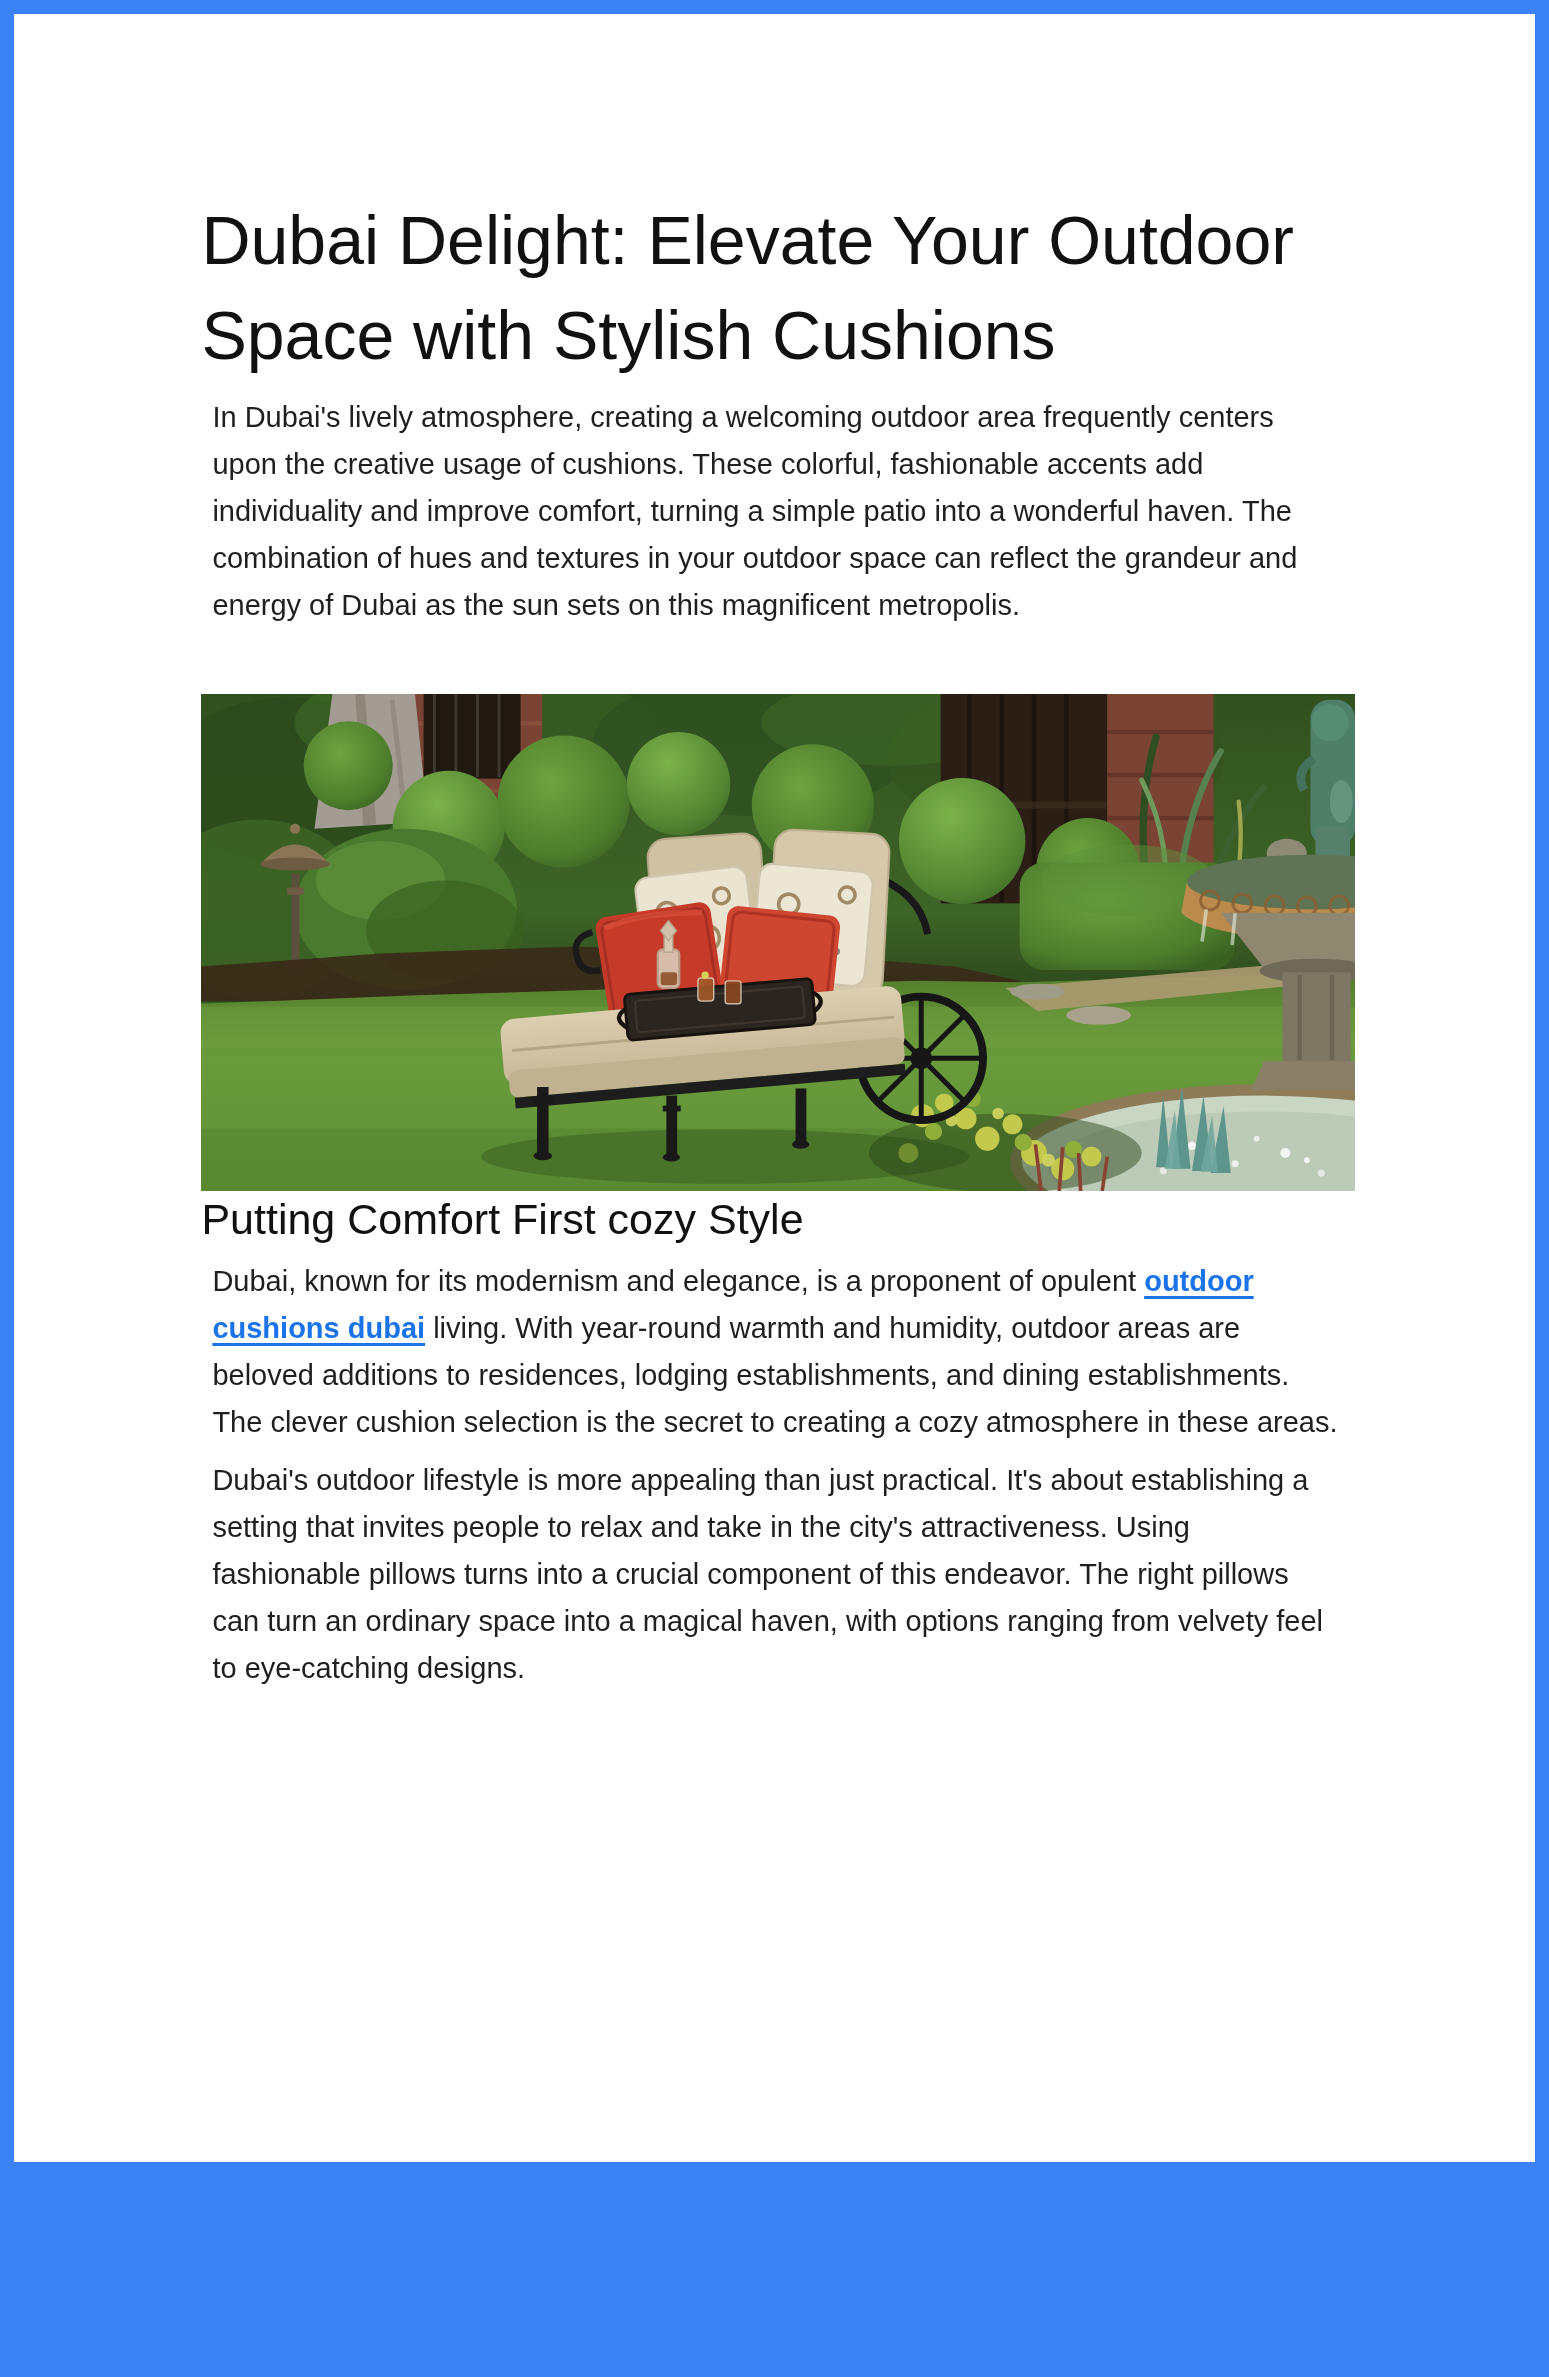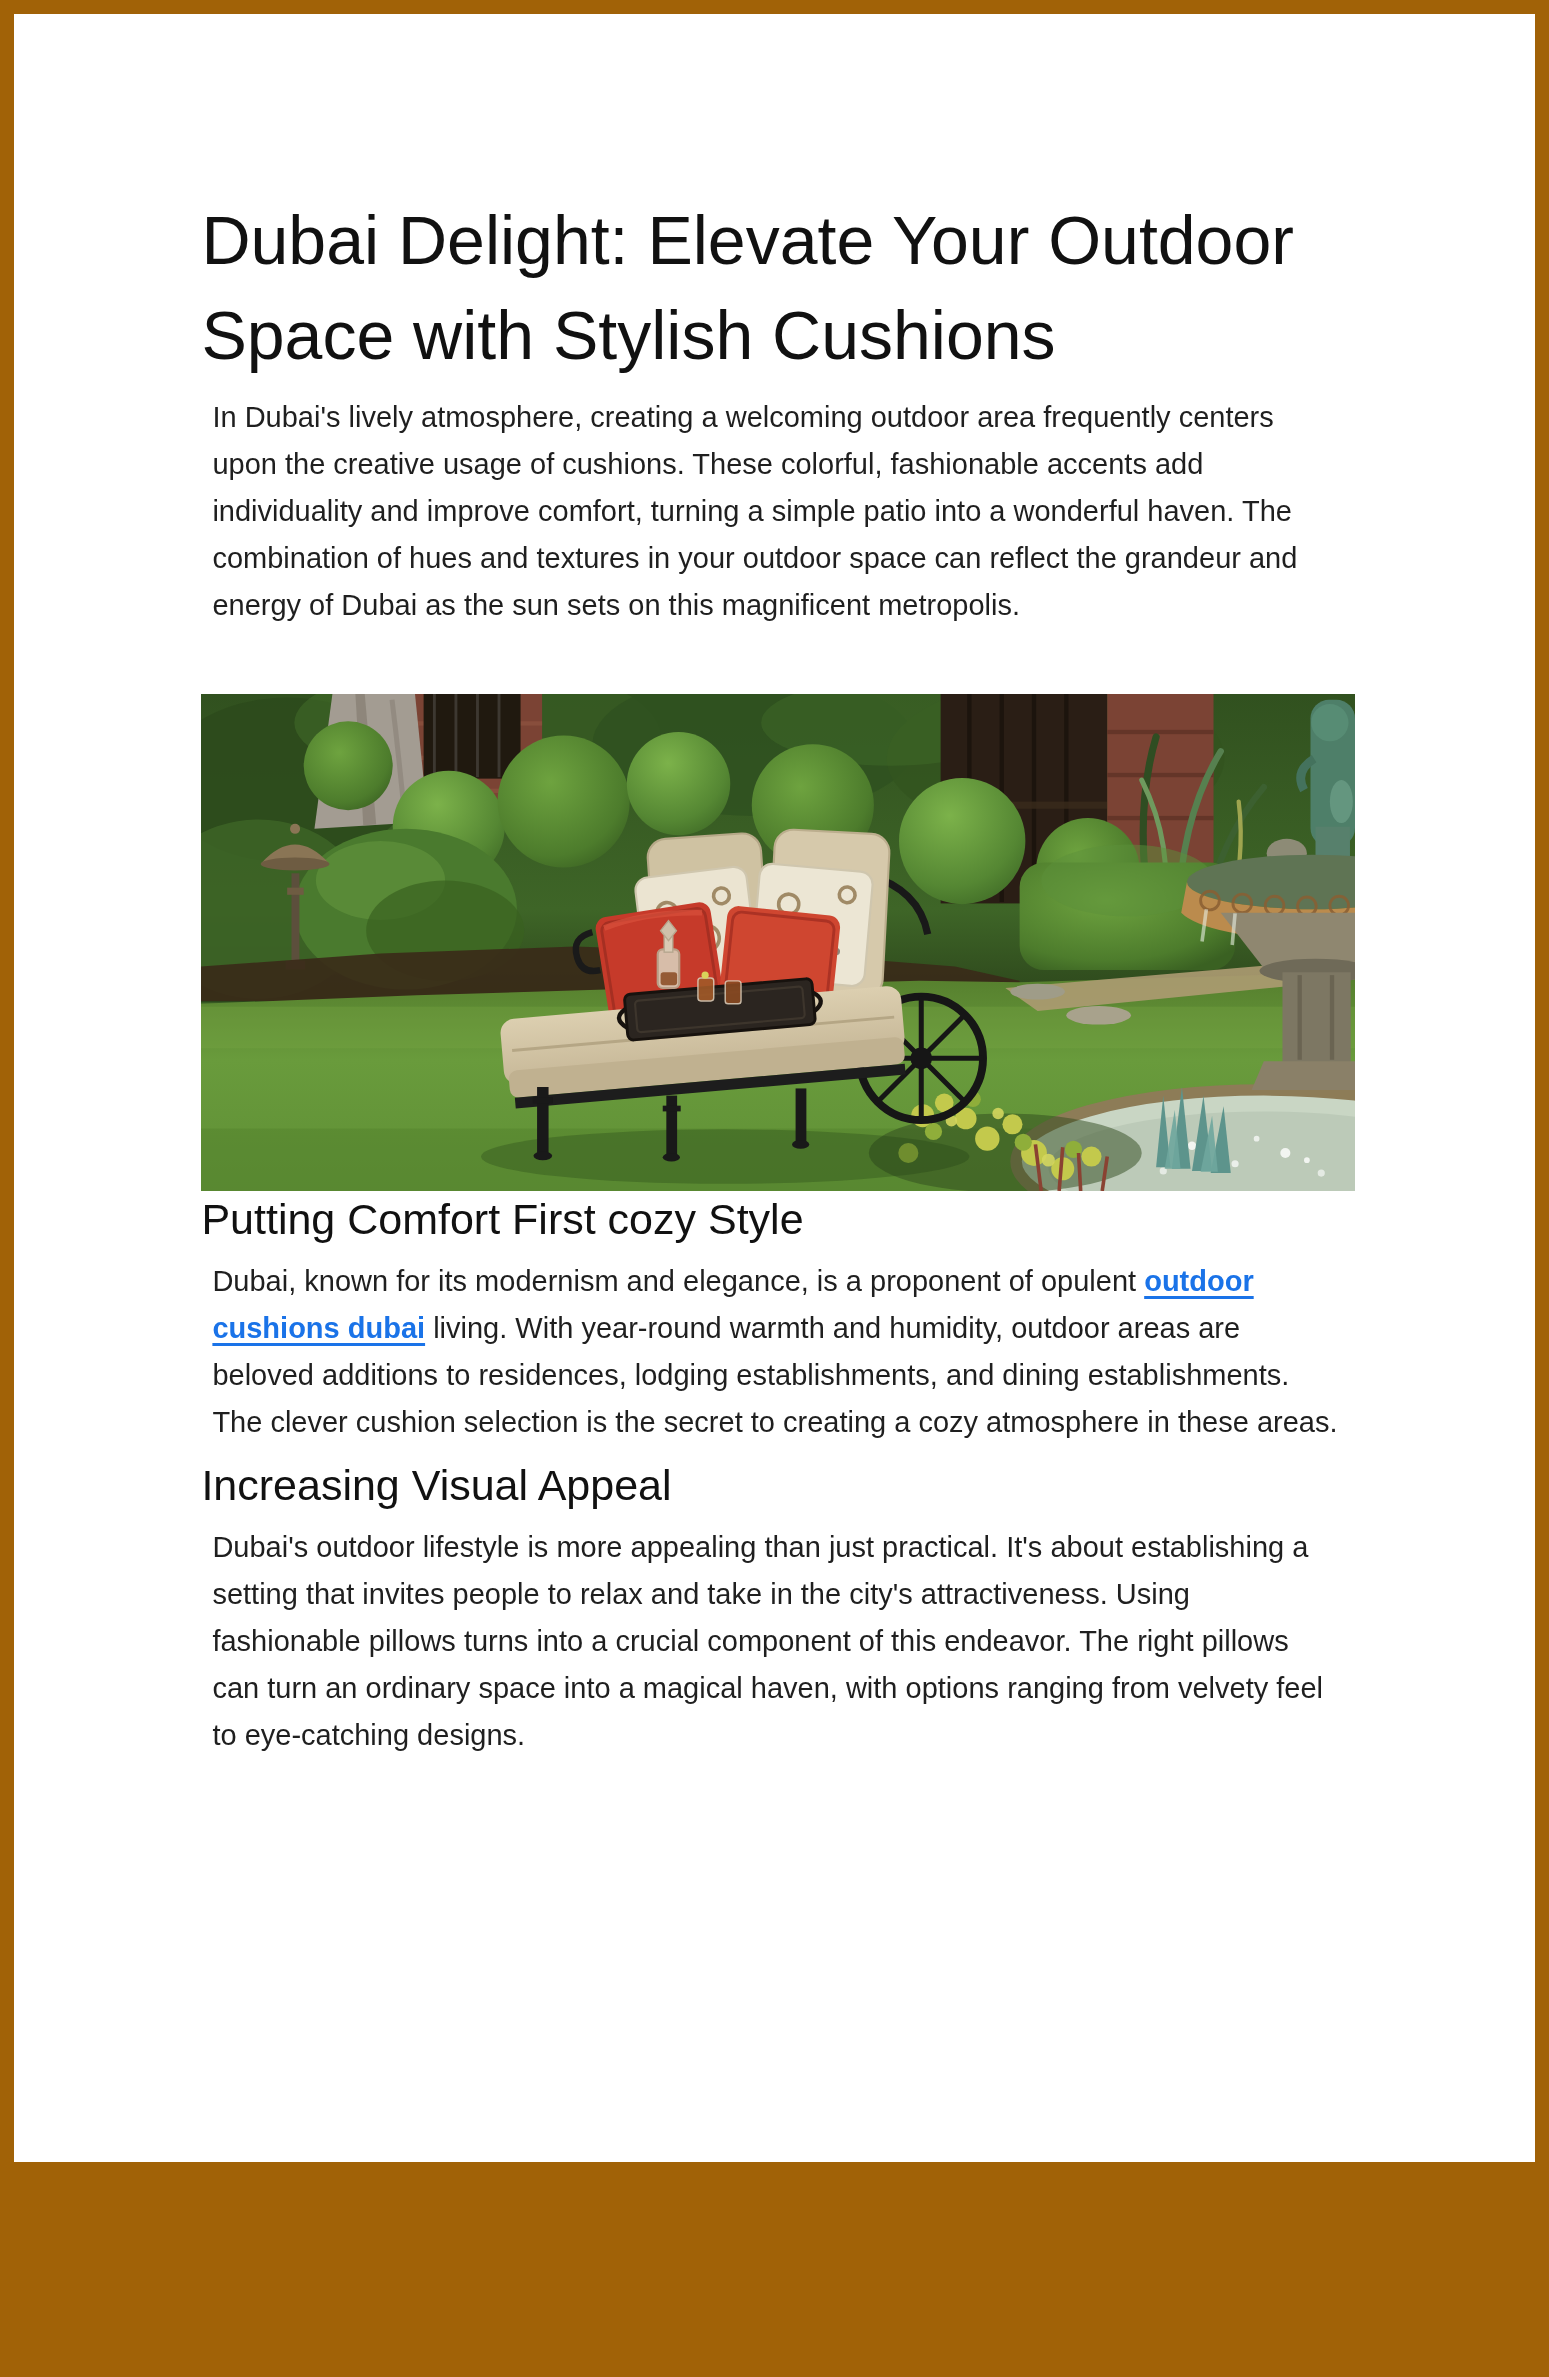--- a/index.html
+++ b/index.html
@@ -1,16 +1,16 @@
 <!DOCTYPE html>
 <html style="font-size:11.5px"><head>
 <meta charset="utf-8">
 <style>
   html,body{margin:0;padding:0;background:#000;}
-  .stage{position:relative;width:1550px;height:2377px;background:#a16207;overflow:hidden;
+  .stage{position:relative;width:1550px;height:2377px;background:#3b82f6;overflow:hidden;
          font-family:"Liberation Sans","DejaVu Sans",sans-serif;}
   .page{position:absolute;left:14.4px;top:14.4px;width:1521px;height:2148px;background:#ffffff;}
   .content{padding:179px 181px 0 187px;color:#1f1f1f;}
   h1.doc-title{margin:0;font-size:68px;line-height:95px;font-weight:400;color:#111;letter-spacing:0;}
   p.body-text{margin:11px;font-size:29px;line-height:47px;font-weight:400;color:#1f1f1f;}
   .intro{margin-top:37px;}
   h2.doc-h2{margin:0;font-size:43px;line-height:56px;font-weight:400;color:#111;}
   .h2-first{margin-top:60px;}
   .p-sec1{margin-top:13.6px;}
   .h2-second{margin-top:24.4px;}
@@ -336,19 +336,18 @@
               <rect x="730" y="400" width="22" height="32" rx="4" fill="#8a4a22" opacity="0.9" stroke="#d9c9b4" stroke-width="2"></rect>
               <circle cx="702" cy="392" r="5" fill="#d9d35a"></circle>
             </g>
           </g>
         </svg>
       </figure>
 
       <h2 class="doc-h2 h2-first">Putting Comfort First cozy Style</h2>
       <p class="body-text p-sec1"><span>Dubai, known for its modernism and elegance, is a proponent of opulent </span><a href="#" class="doc-link">outdoor cushions dubai</a><span> living. With year-round warmth and humidity, outdoor areas are beloved additions to residences, lodging establishments, and dining establishments. The clever cushion selection is the secret to creating a cozy atmosphere in these areas.</span></p>
 
-      <h2 class="doc-h2 h2-second">Increasing Visual Appeal</h2>
       <p class="body-text p-sec2">Dubai's outdoor lifestyle is more appealing than just practical. It's about establishing a setting that invites people to relax and take in the city's attractiveness. Using fashionable pillows turns into a crucial component of this endeavor. The right pillows can turn an ordinary space into a magical haven, with options ranging from velvety feel to eye-catching designs.</p>
 
     </div>
   </div>
 </div>
 
 
 </body></html>

